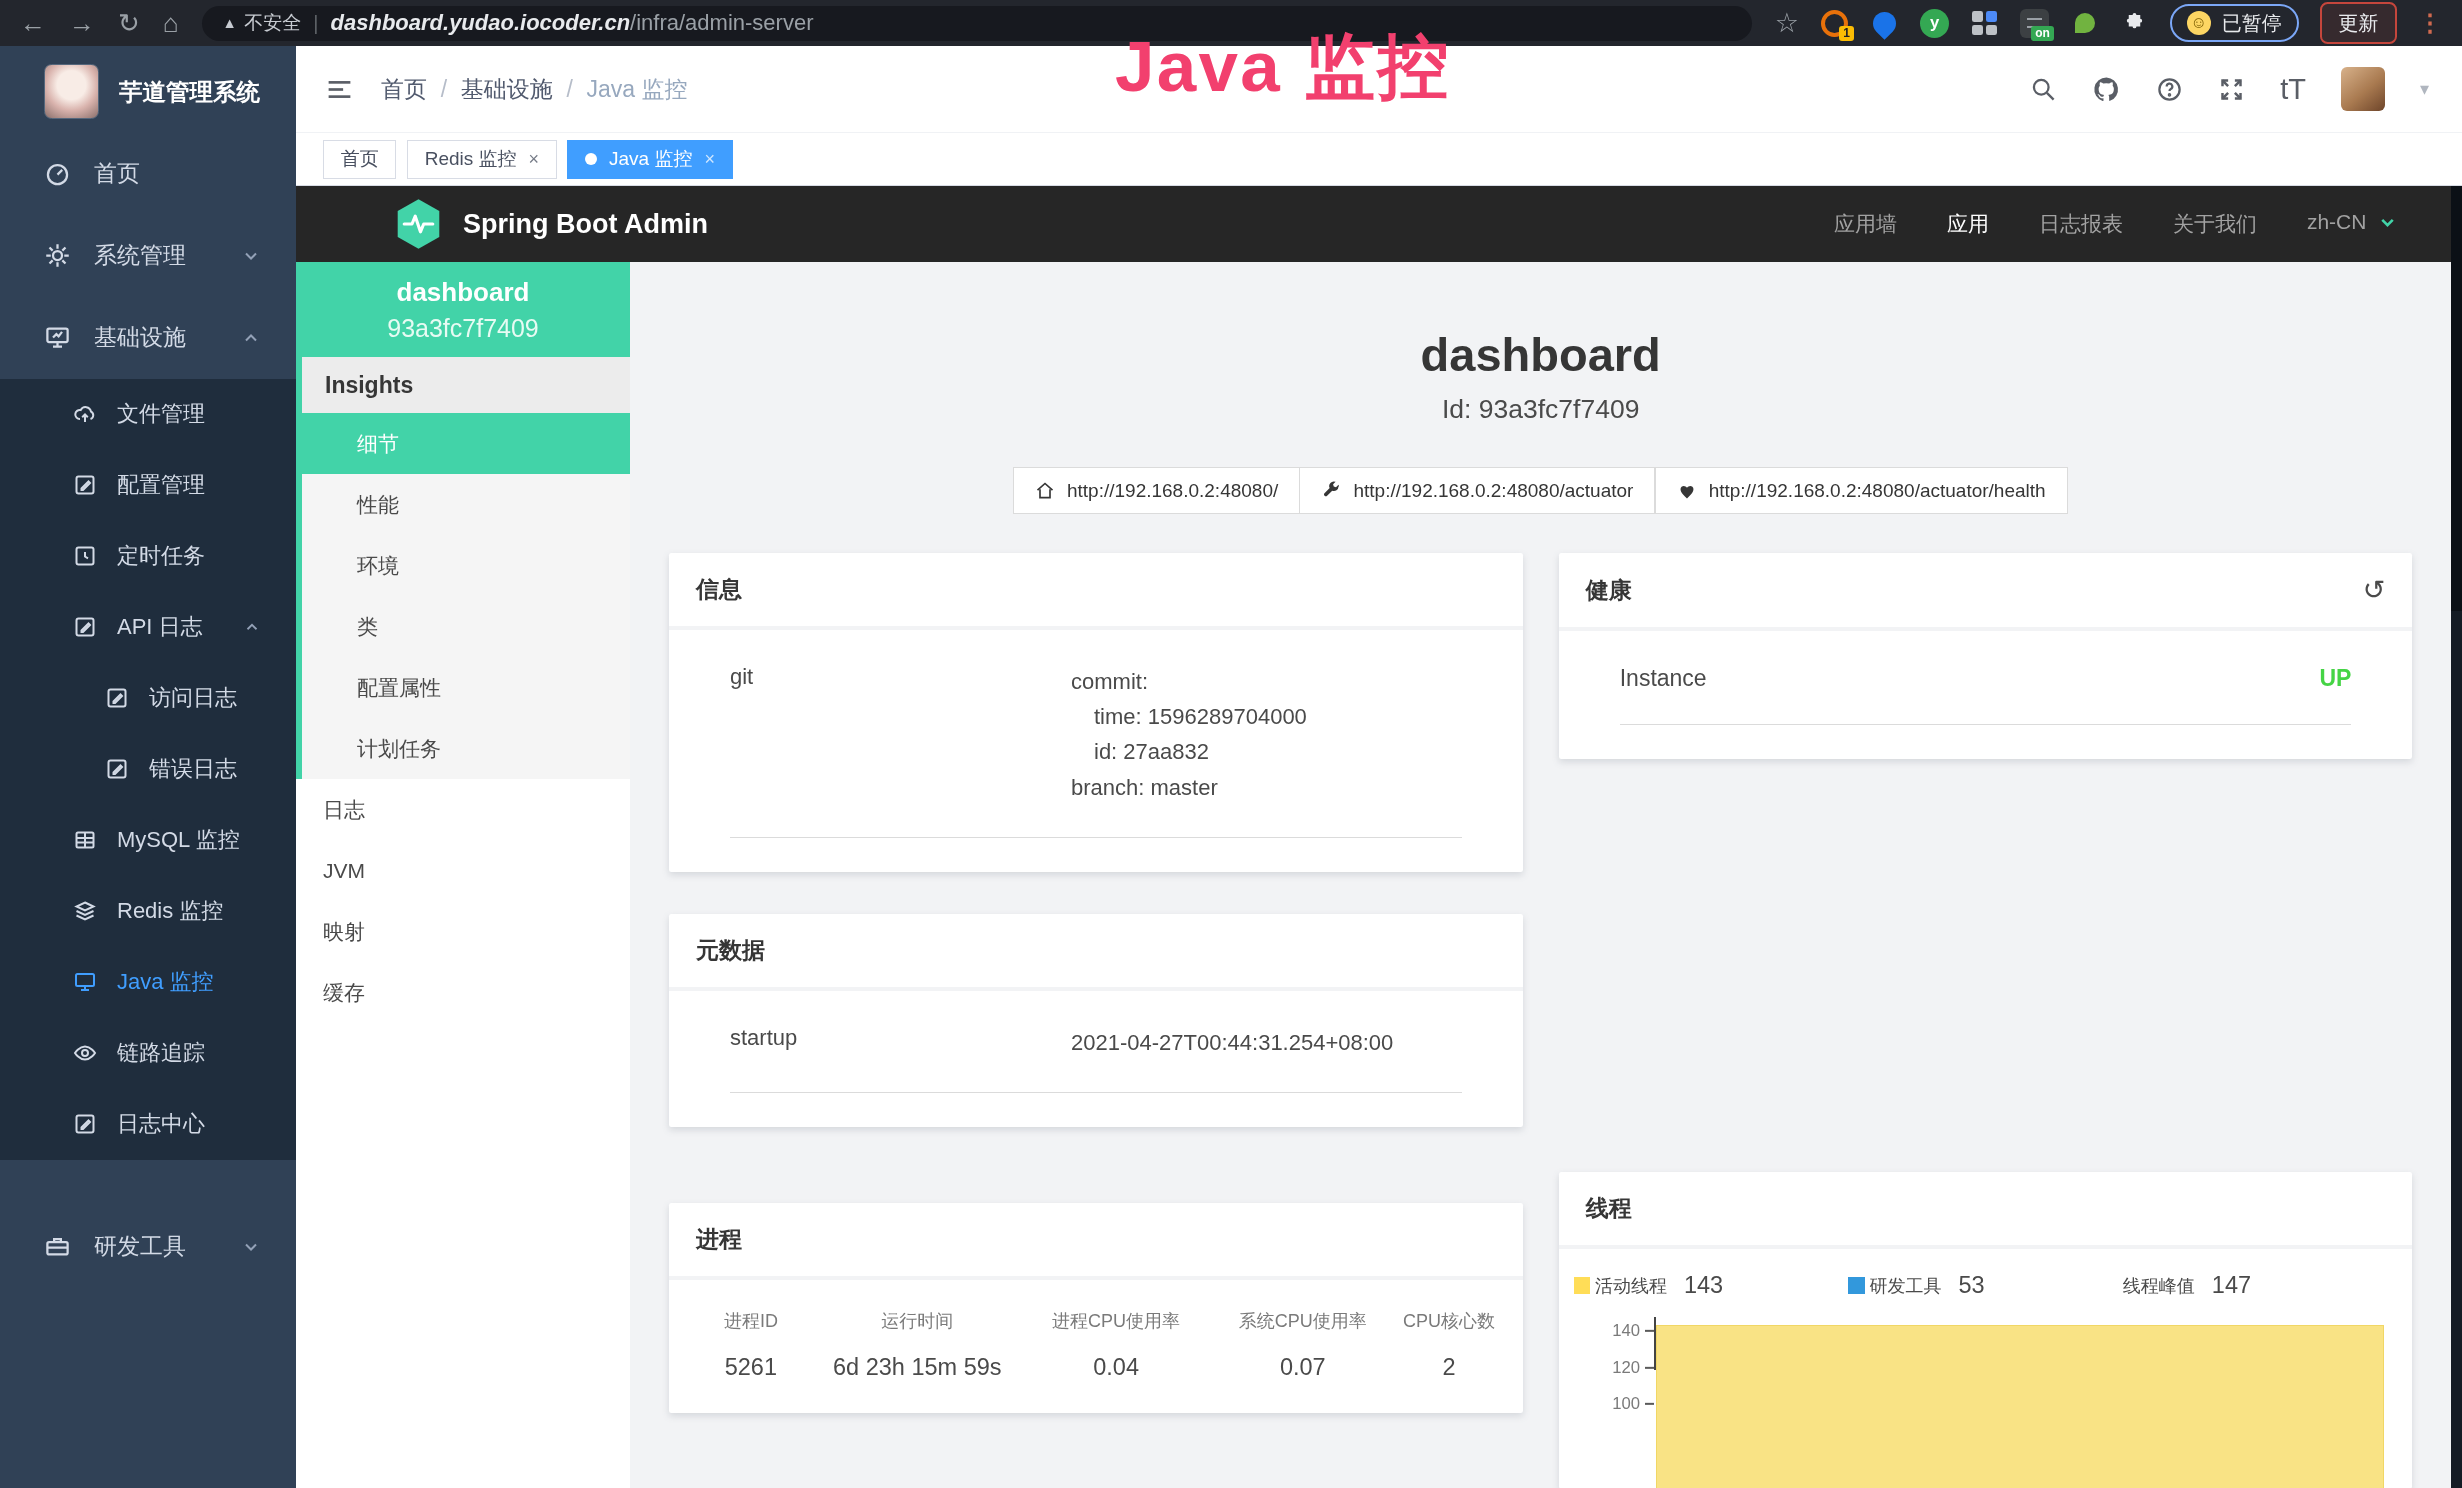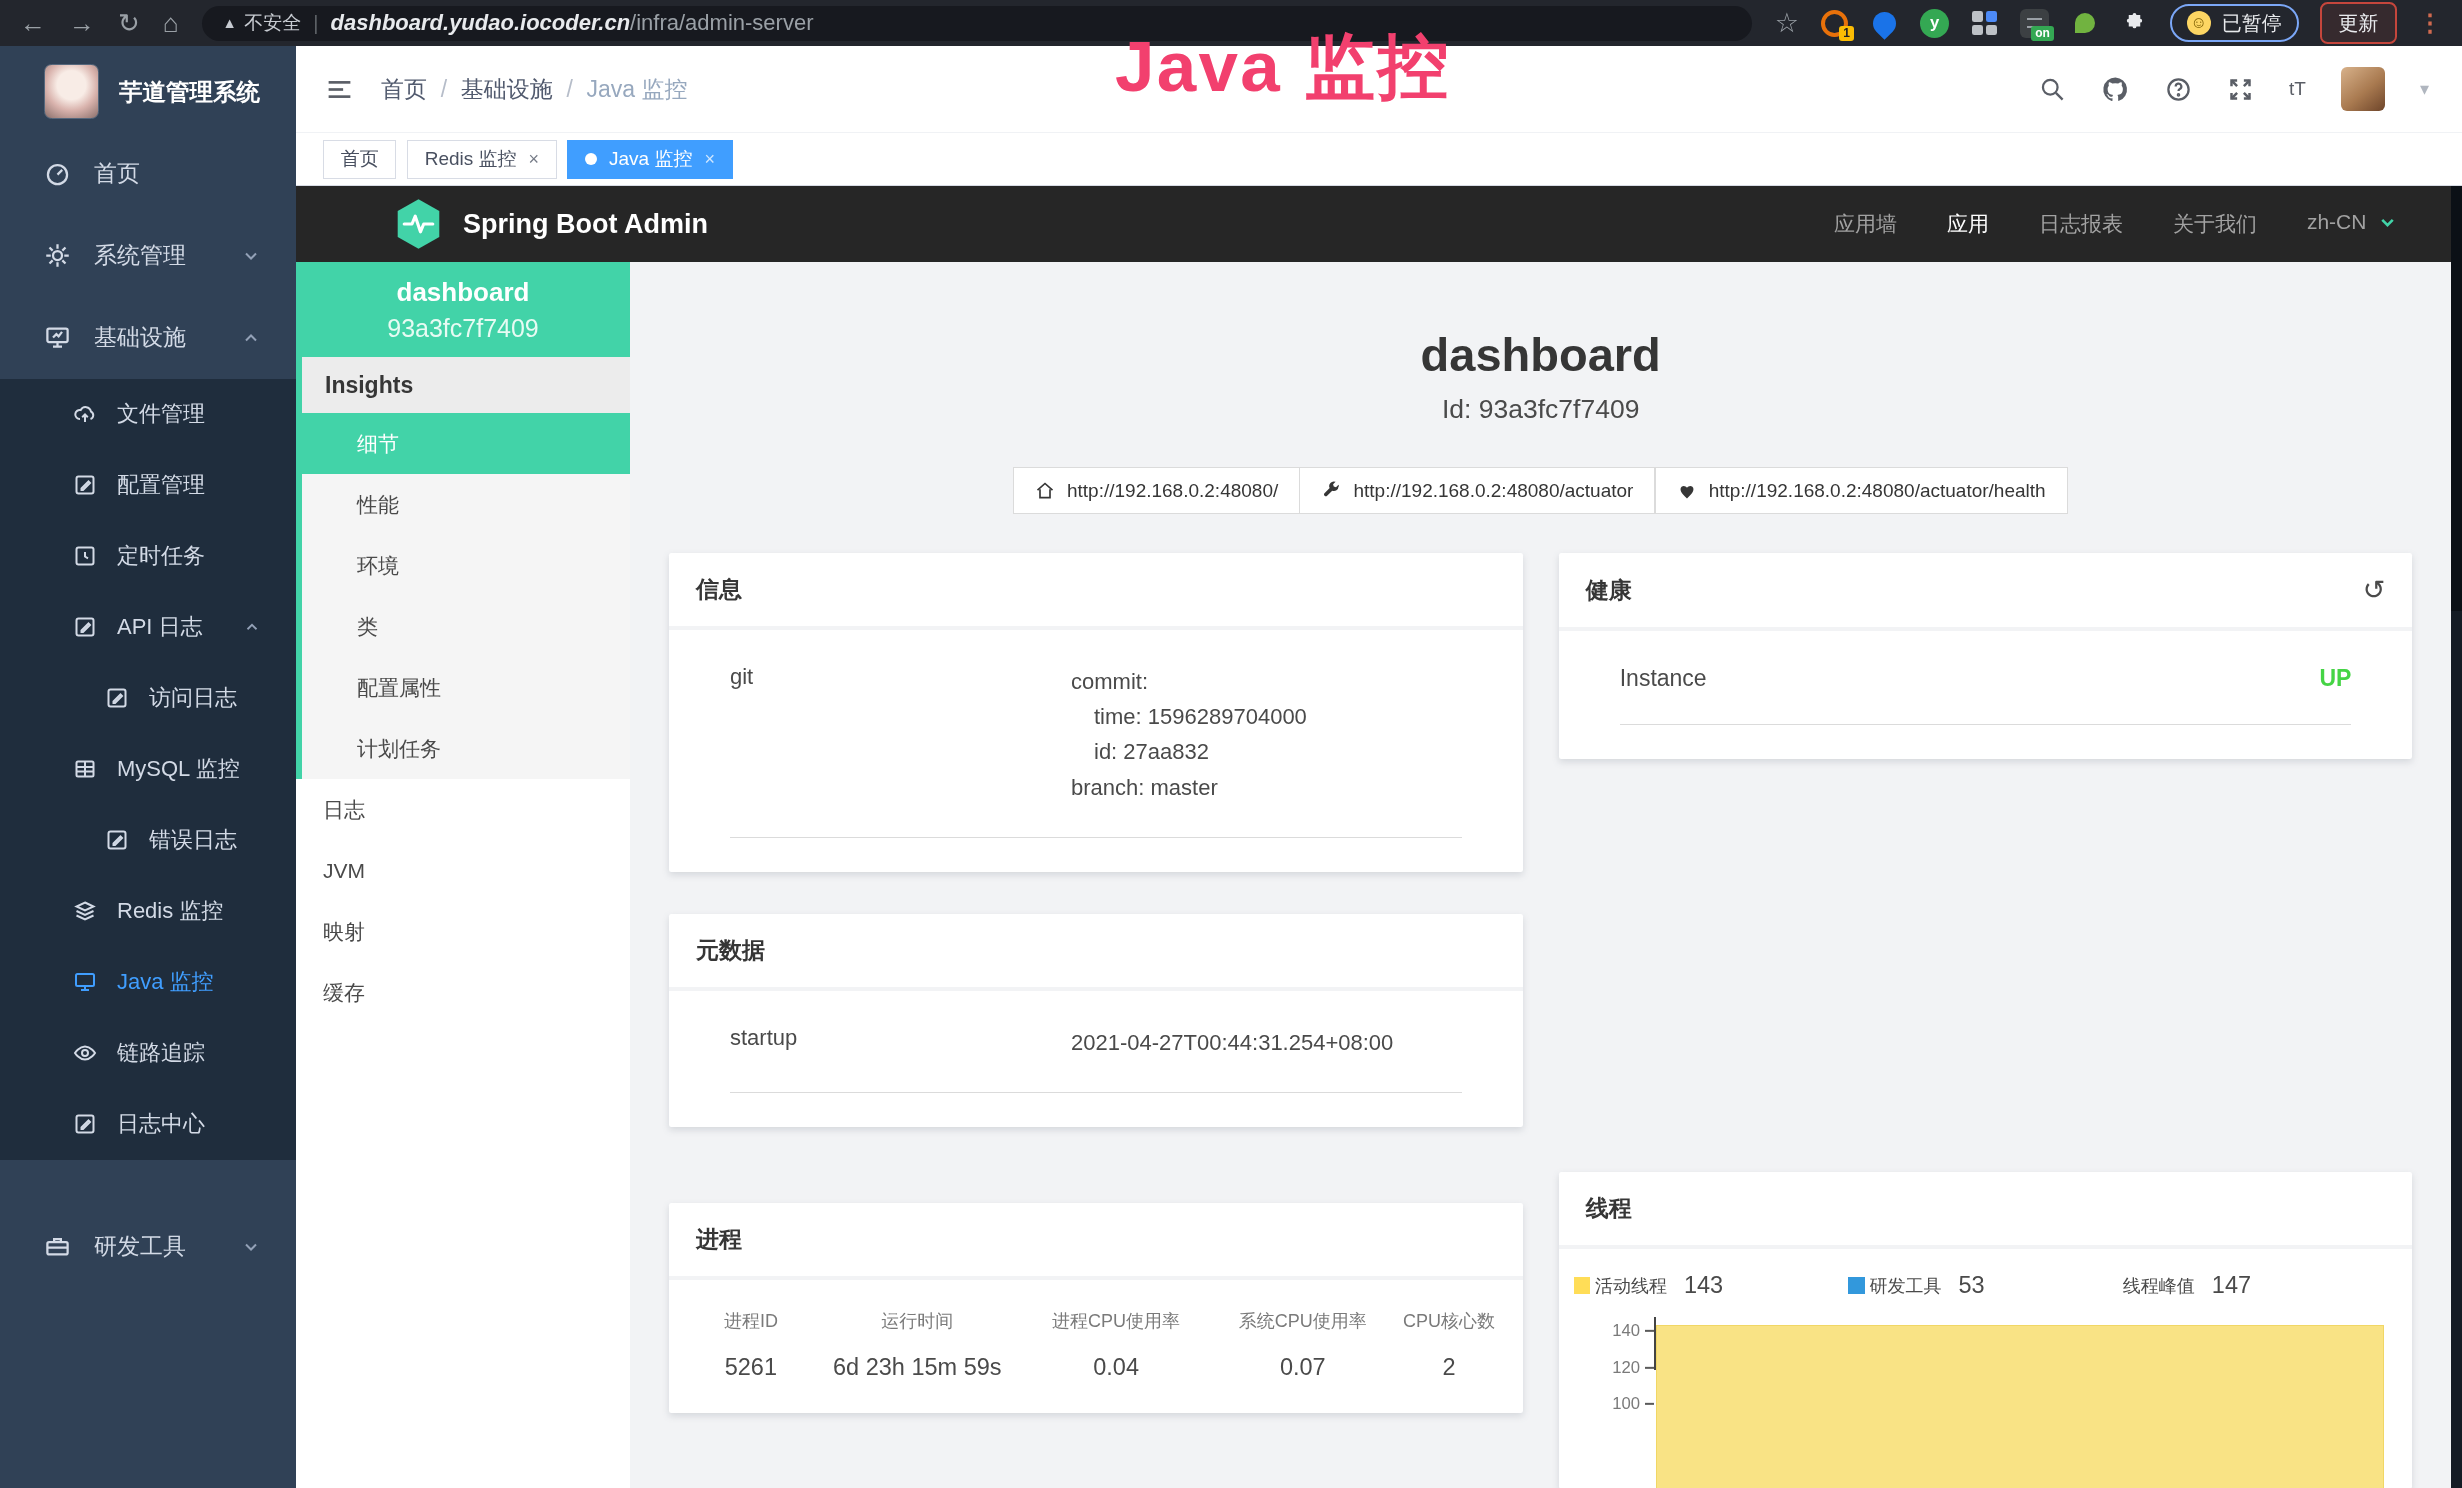--- a/index.html
+++ b/index.html
@@ -53,21 +53,21 @@
   .mi svg, .smi svg { flex-shrink:0; }
   .devtools { margin-top:46px; }
 
   
   .app-header { position:absolute; left:296px; top:46px; right:0; height:87px; background:#fff; display:flex; align-items:center; padding:0 33px 0 29px; border-bottom:0.8px solid #f0f2f5; z-index:3; }
   .hamburger { color:#5a5e66; }
   .crumb { display:flex; align-items:center; gap:13.7px; font-size:23px; color:#515a6e; margin-left:27px; }
   .crumb .c-sep { color:#b6bdc9; }
   .crumb .last { color:#97a8be; }
   .hdr-right { margin-left:auto; display:flex; align-items:center; gap:35px; color:#5a5e66; }
-  .tt { font-size:19px; color:#5a5e66; font-weight:400; }
+  .tt { font-size:29px; color:#5a5e66; font-weight:400; }
   .user-avatar { width:44px; height:44px; border-radius:6px; background:linear-gradient(140deg,#d8b28b 0%,#a97a50 55%,#6e452a 100%); }
   .hdr-caret { color:#b0b6bf; font-size:18px; }
 
   
   .tab-strip { position:absolute; left:296px; top:133px; right:0; height:53px; background:#fff; border-bottom:0.8px solid #d8dce5; display:flex; align-items:center; padding-left:27px; gap:10.6px; z-index:3; }
   .tab { height:39px; border:0.8px solid #d8dce5; background:#fff; color:#495060; font-size:19px; display:flex; align-items:center; padding:0 16.7px; gap:12px; white-space:nowrap; }
   .tab .x { font-size:18px; opacity:.75; }
   .tab.active { background:#409eff; border-color:#409eff; color:#fff; }
   .tab .dot { width:12px; height:12px; border-radius:50%; background:#fff; }
 
@@ -259,33 +259,33 @@
             <polyline points="6,15 12,9 18,15"></polyline>
           </svg>
       </div>
       <div class="smi l3">
         <svg class="svg-ico" width="24" height="24" viewBox="0 0 24 24" fill="none" stroke="currentColor" stroke-width="2">
             <rect x="3.5" y="3.5" width="17" height="17" rx="2"></rect>
             <path d="M8.5 15.5l7-7 1.5 1.5-7 7H8.5z"></path>
           </svg>
         <span>访问日志</span>
       </div>
+      <div class="smi l3">
+        <svg class="svg-ico" width="24" height="24" viewBox="0 0 24 24" fill="none" stroke="currentColor" stroke-width="2">
+            <rect x="3.5" y="3.5" width="17" height="17" rx="2"></rect>
+            <path d="M8.5 15.5l7-7 1.5 1.5-7 7H8.5z"></path>
+          </svg>
+        <span>错误日志</span>
+      </div>
       <div class="smi">
         <svg class="svg-ico" width="24" height="24" viewBox="0 0 24 24" fill="none" stroke="currentColor" stroke-width="2">
             <rect x="3.5" y="4.5" width="17" height="15" rx="1.5"></rect>
             <path d="M3.5 10h17M3.5 14.5h17M12 4.5v15"></path>
           </svg>
         <span>MySQL 监控</span>
-      </div>
-      <div class="smi l3">
-        <svg class="svg-ico" width="24" height="24" viewBox="0 0 24 24" fill="none" stroke="currentColor" stroke-width="2">
-            <rect x="3.5" y="3.5" width="17" height="17" rx="2"></rect>
-            <path d="M8.5 15.5l7-7 1.5 1.5-7 7H8.5z"></path>
-          </svg>
-        <span>错误日志</span>
       </div>
       <div class="smi">
         <svg class="svg-ico" width="24" height="24" viewBox="0 0 24 24" fill="none" stroke="currentColor" stroke-width="2">
             <path d="M12 3.5l8.5 4L12 11.5l-8.5-4z"></path>
             <path d="M3.5 12l8.5 4 8.5-4"></path>
             <path d="M3.5 16.5l8.5 4 8.5-4"></path>
           </svg>
         <span>Redis 监控</span>
       </div>
       <div class="smi active">

